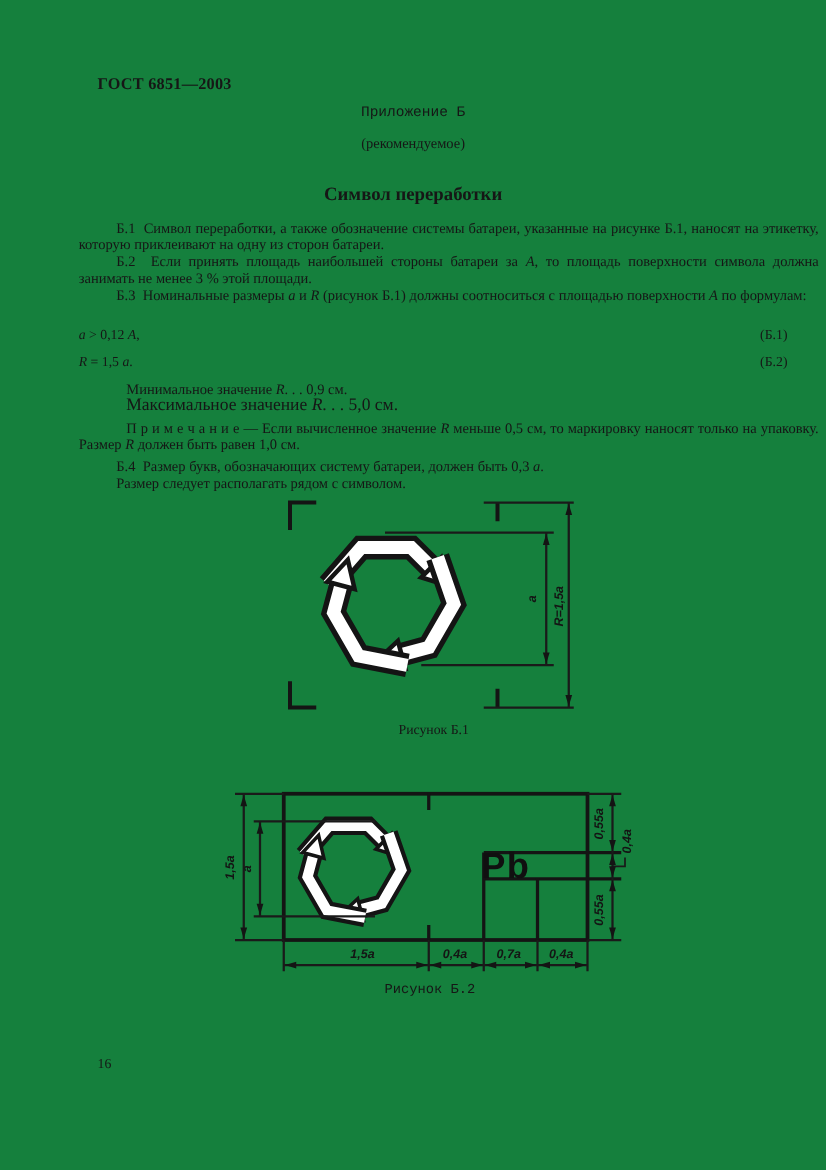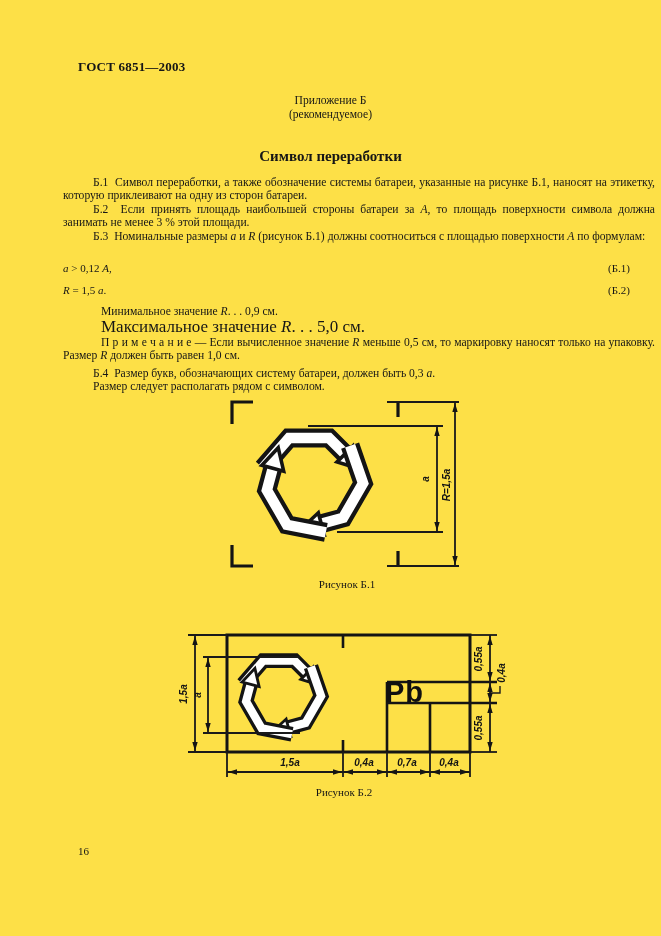--- a/index.html
+++ b/index.html
@@ -1,43 +1,43 @@
 <!DOCTYPE html>
 <html><head>
 <meta charset="utf-8">
 <style>
   html,body{margin:0;padding:0;background:#ffffff;}
   .page{
-    position:relative;width:661px;height:936px;background:#fde047;
+    position:relative;width:661px;height:936px;background:#15803d;
     font-family:"Liberation Serif", serif;color:#161616;overflow:hidden;
   }
   .abs{position:absolute;}
   .gost-header{left:78px;top:59px;font-size:13px;font-weight:bold;letter-spacing:.2px;}
   .center-line{left:0;width:661px;text-align:center;font-size:11.6px;}
-  .appendix-title{top:94px;}
+  .appendix-title{top:84px;font-family:Liberation Mono, monospace;}
   .appendix-subtitle{top:108px;}
   .section-title{top:148px;font-weight:bold;font-size:15px;}
   .para{left:63px;width:592px;font-size:11.6px;line-height:13.4px;text-align:justify;}
   .ind30{text-indent:30px;}
   .ind38{text-indent:38px;}
   .p-b1{top:176px;}
   .p-b2{top:203px;}
   .p-b3{top:230px;}
   .formula-row{left:63px;width:567px;font-size:11px;}
   .formula-1{top:262px;}
   .formula-2{top:284px;}
   .formula-label{position:absolute;right:0;top:0;}
   .line-min{top:305px;left:101px;font-size:11.6px;}
-  .line-max{top:317px;left:101px;font-size:17px;}
+  .line-max{top:317px;left:101px;font-size:14px;}
   .p-note{top:336px;}
   .p-b4{top:367px;}
   .p-b4b{top:380px;left:93px;font-size:11.6px;}
   .fig-caption{font-size:11px;transform:translateX(-50%);white-space:nowrap;}
   .cap1{left:347px;top:578px;}
-  .cap2{left:344px;top:786px;}
+  .cap2{left:344px;top:786px;font-family:Liberation Mono, monospace;}
   .page-number{left:78px;top:845px;font-size:11px;}
   svg text{font-family:"Liberation Sans", sans-serif;}
   .dimlabel{font-style:italic;font-weight:bold;font-size:10px;fill:#141414;}
   .pbtext{font-weight:bold;font-size:29px;fill:#101010;letter-spacing:1px;}
 </style>
 </head>
 <body>
 
 <div class="page">
 

